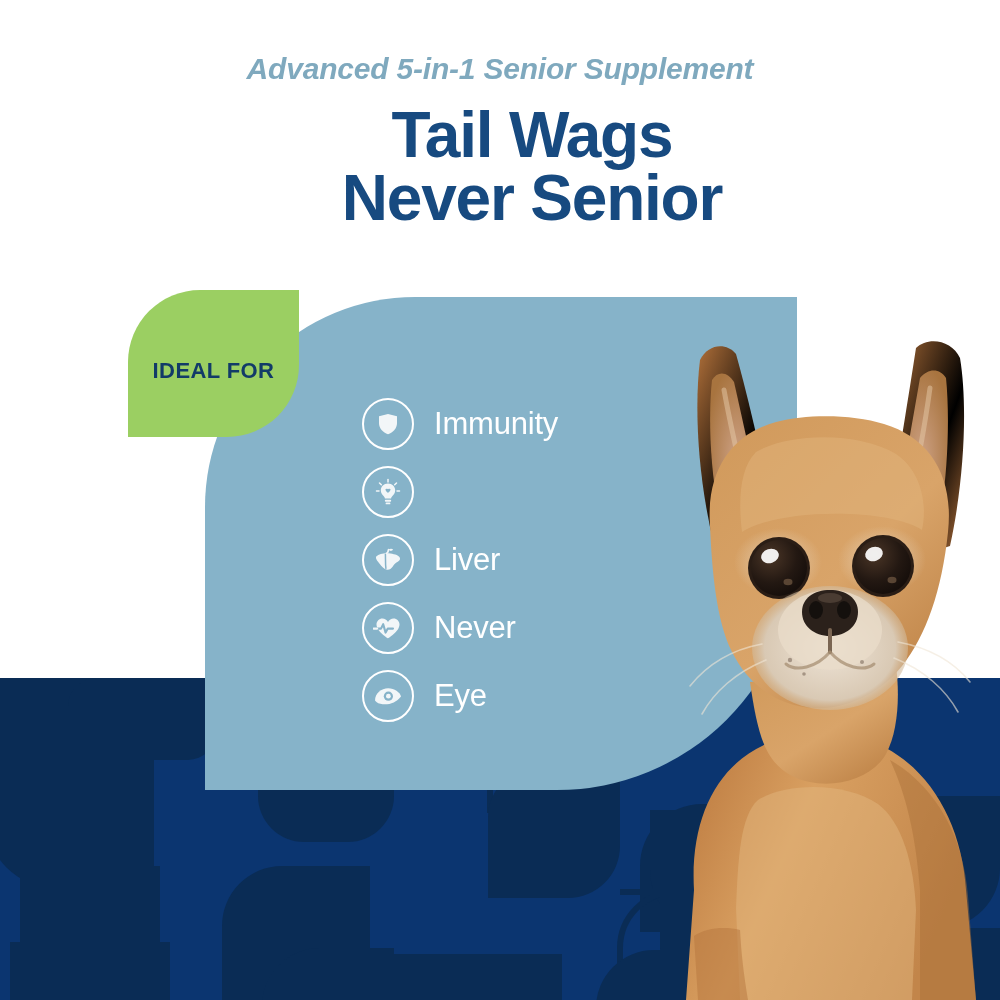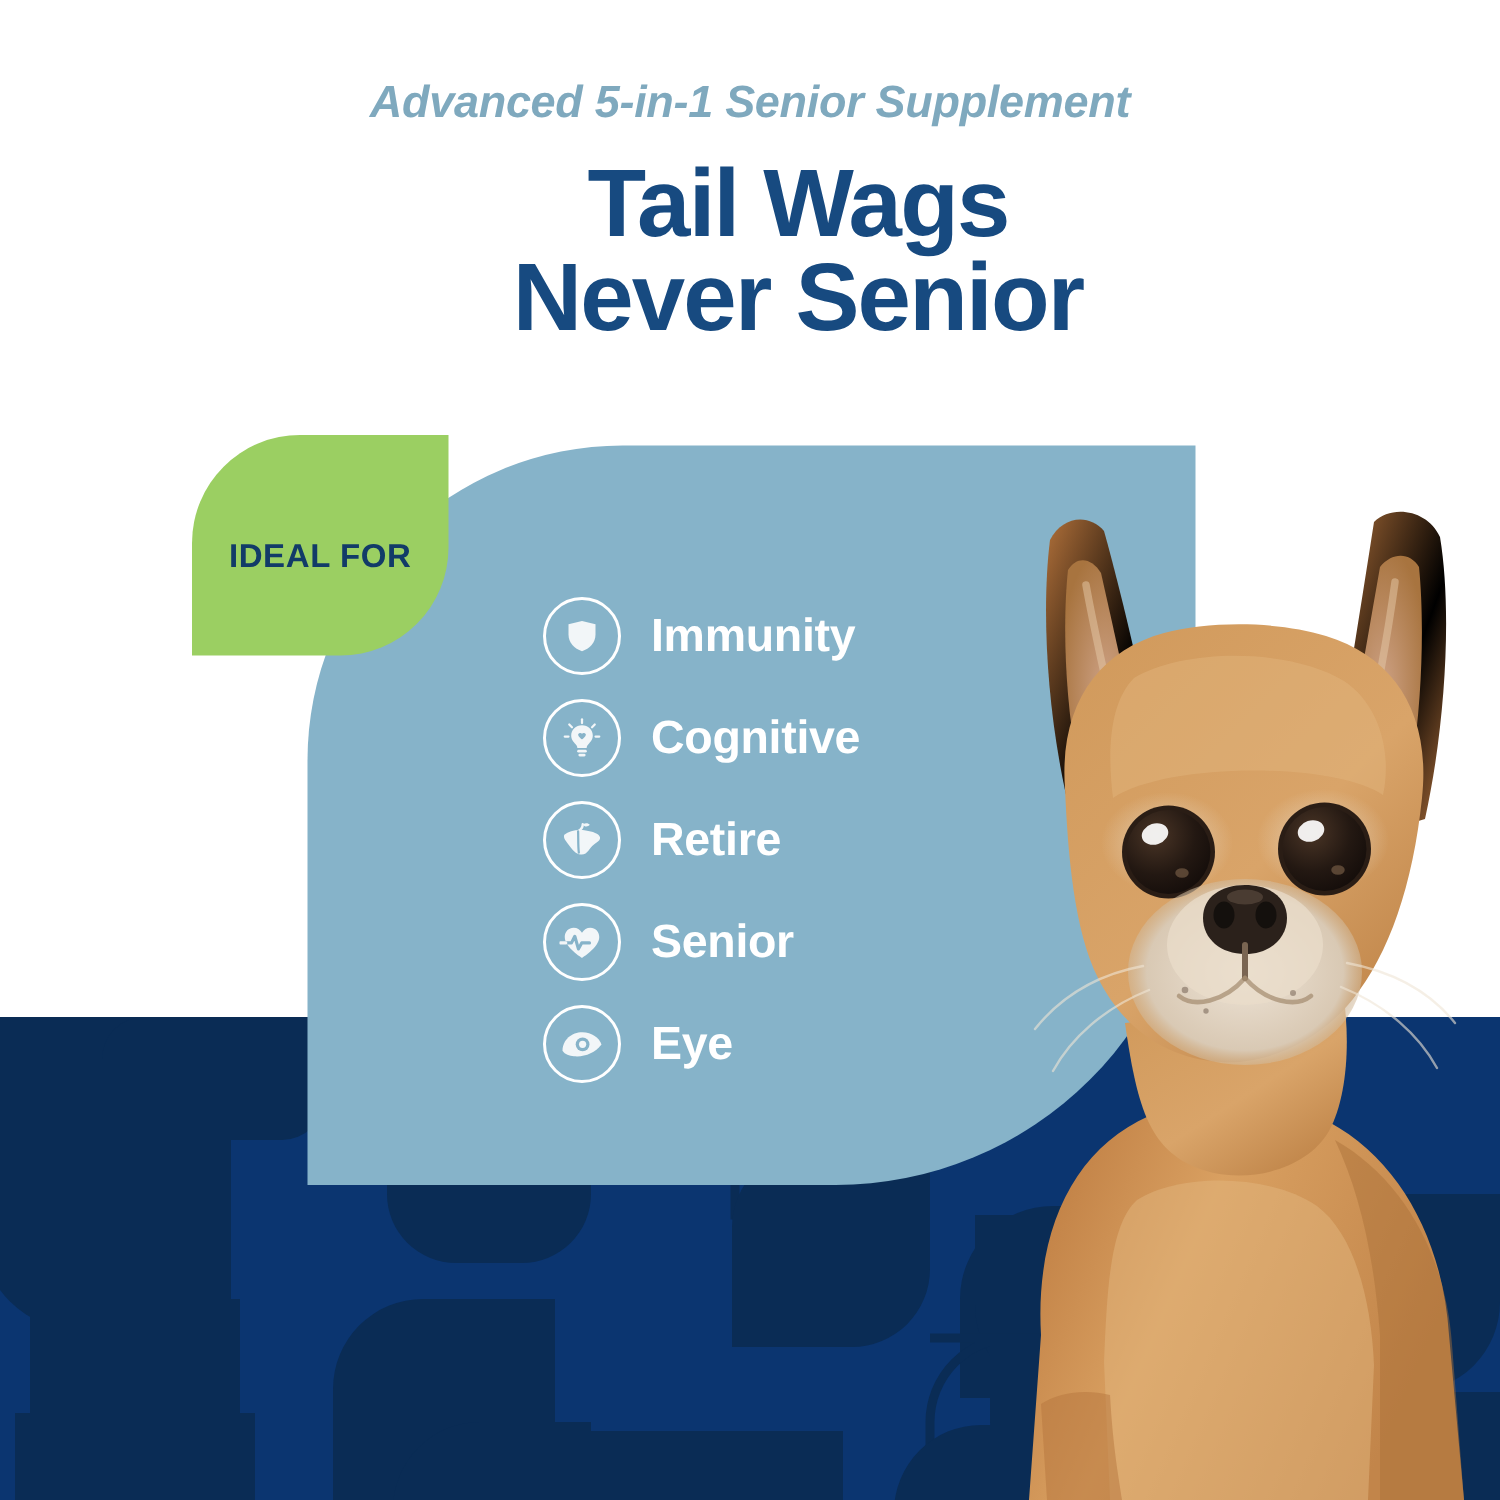--- a/index.html
+++ b/index.html
@@ -115,21 +115,21 @@
     border: 2px solid #ffffff;
     box-sizing: border-box;
     display: flex;
     align-items: center;
     justify-content: center;
     flex: 0 0 auto;
   }
   .benefit-icon svg { display: block; }
   .benefit-label {
     font-size: 31px;
-    font-weight: 700;
+    font-weight: 400;
     color: #ffffff;
     letter-spacing: -0.2px;
     white-space: nowrap;
   }
 
   
   .dog {
     position: absolute;
     left: 590px;
     top: 330px;
@@ -206,44 +206,43 @@
             <line x1="22.5" y1="5" x2="20.7" y2="6.8"></line>
             <line x1="2.5" y1="13" x2="5" y2="13"></line>
             <line x1="25.5" y1="13" x2="23" y2="13"></line>
           </g>
           <path d="M14 5.5 C9.9 5.5 6.8 8.6 6.8 12.4 C6.8 15.1 8.4 16.7 9.6 18 C10.4 18.9 10.8 19.5 10.9 20.6 H17.1 C17.2 19.5 17.6 18.9 18.4 18 C19.6 16.7 21.2 15.1 21.2 12.4 C21.2 8.6 18.1 5.5 14 5.5 Z" fill="#F2F6F8"></path>
           <rect x="10.8" y="21.8" width="6.4" height="1.9" rx="0.95" fill="#F2F6F8"></rect>
           <rect x="11.6" y="24.5" width="4.8" height="1.8" rx="0.9" fill="#F2F6F8"></rect>
           <path d="M11.4 11.6 a1.6 1.6 0 0 1 2.6 -0.5 a1.6 1.6 0 0 1 2.6 0.5 c0 1.4 -2.6 3.3 -2.6 3.3 s-2.6 -1.9 -2.6 -3.3 z" fill="#86B3C9"></path>
         </svg>
       </span>
-      <span class="benefit-label">Cognitive</span>
     </div>
 
     <div class="benefit-row">
       <span class="benefit-icon">
         <svg width="30" height="28" viewBox="0 0 30 28" aria-hidden="true">
           <path d="M15.5 3.5 C15.5 5.8 14.2 7.2 12.4 8" stroke="#F2F6F8" stroke-width="1.6" fill="none" stroke-linecap="round"></path>
           <path d="M15.6 3.6 c1.6 -1.2 3.6 -1.1 4.6 0.2 c-1.4 1.5 -3.4 1.6 -4.6 -0.2 z" fill="#F2F6F8"></path>
           <path d="M3.2 10.5 C6.5 7.6 12 6.8 17.5 7.6 C22 8.3 26.5 9.6 27 12.2 C27.4 14.3 25.2 15.4 23.4 16.6 C21.6 17.8 20.6 19.4 19.4 21 C18.1 22.7 16.4 24 14.1 23.7 C11 23.3 8.6 20.6 6.6 17.8 C4.7 15.1 2.2 12.8 3.2 10.5 Z" fill="#F2F6F8"></path>
           <path d="M12.4 8.2 C12.6 12.6 12.3 17.8 12.9 22.4" stroke="#86B3C9" stroke-width="1.5" fill="none" stroke-linecap="round"></path>
         </svg>
       </span>
-      <span class="benefit-label">Retire</span>
+      <span class="benefit-label">Liver</span>
     </div>
 
     <div class="benefit-row">
       <span class="benefit-icon">
         <svg width="30" height="26" viewBox="0 0 30 26" aria-hidden="true">
           <path d="M15 23.5 C15 23.5 3.5 16.6 3.5 9.6 C3.5 6.1 6.2 3.5 9.4 3.5 C11.7 3.5 13.8 4.8 15 6.9 C16.2 4.8 18.3 3.5 20.6 3.5 C23.8 3.5 26.5 6.1 26.5 9.6 C26.5 16.6 15 23.5 15 23.5 Z" fill="#F2F6F8"></path>
           <path d="M0.5 13.6 H8 L10.2 9.2 L12.6 17.6 L14.8 13.6 H20" stroke="#86B3C9" stroke-width="2.1" fill="none" stroke-linecap="round" stroke-linejoin="round"></path>
           <path d="M0.5 13.6 H4.2" stroke="#F2F6F8" stroke-width="2.1" fill="none" stroke-linecap="round"></path>
         </svg>
       </span>
-      <span class="benefit-label">Senior</span>
+      <span class="benefit-label">Never</span>
     </div>
 
     <div class="benefit-row">
       <span class="benefit-icon">
         <svg width="30" height="24" viewBox="0 0 30 24" aria-hidden="true">
           <path d="M2 16.5 C2 9.2 8.2 4.2 15.2 4.2 C21.6 4.2 26.6 8 28 12.4 C23.5 18.2 16.8 20.8 9.6 20.2 C6.6 19.9 3.6 19 2 16.5 Z" fill="#F2F6F8"></path>
           <circle cx="15.4" cy="12.2" r="4.6" fill="#86B3C9"></circle>
           <circle cx="15.4" cy="12.2" r="2.4" fill="#F2F6F8"></circle>
         </svg>
       </span>

